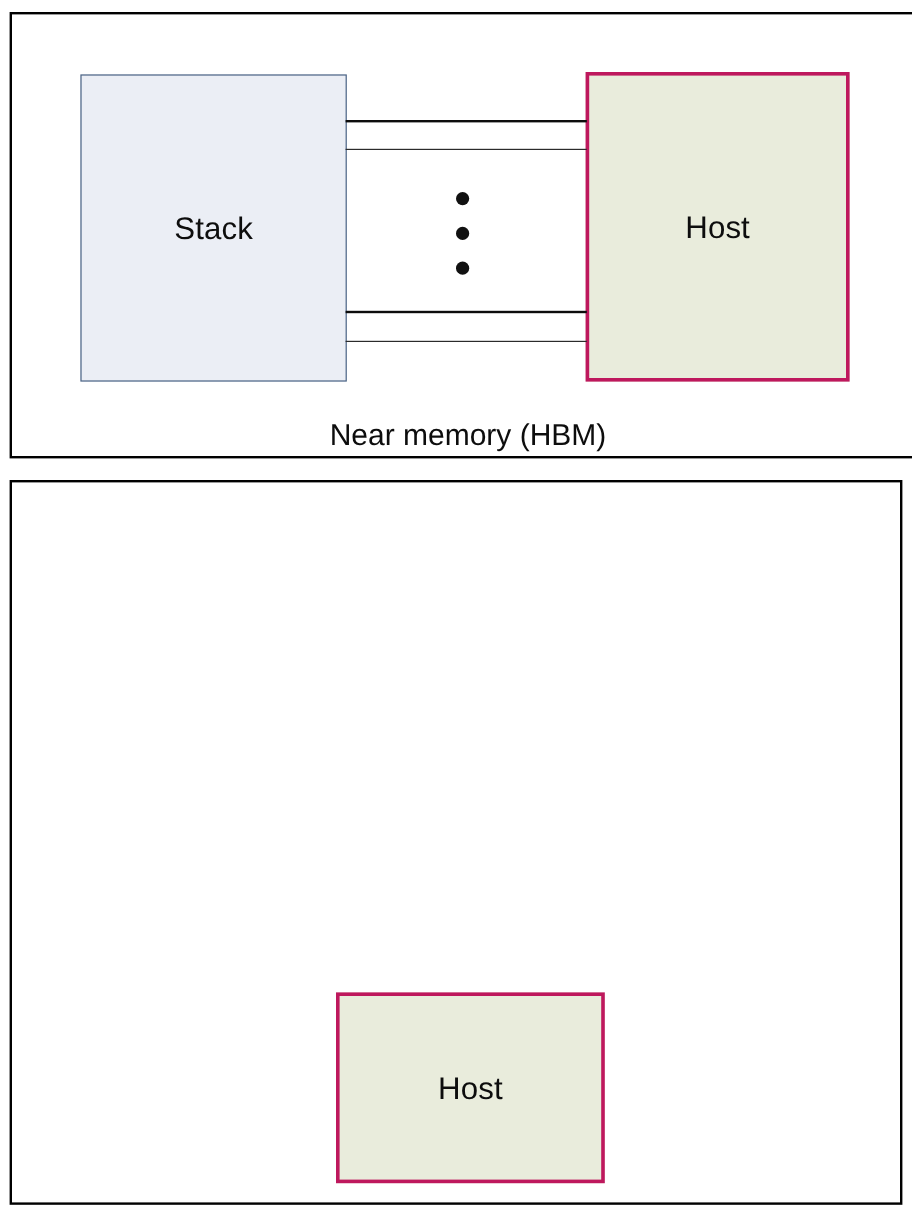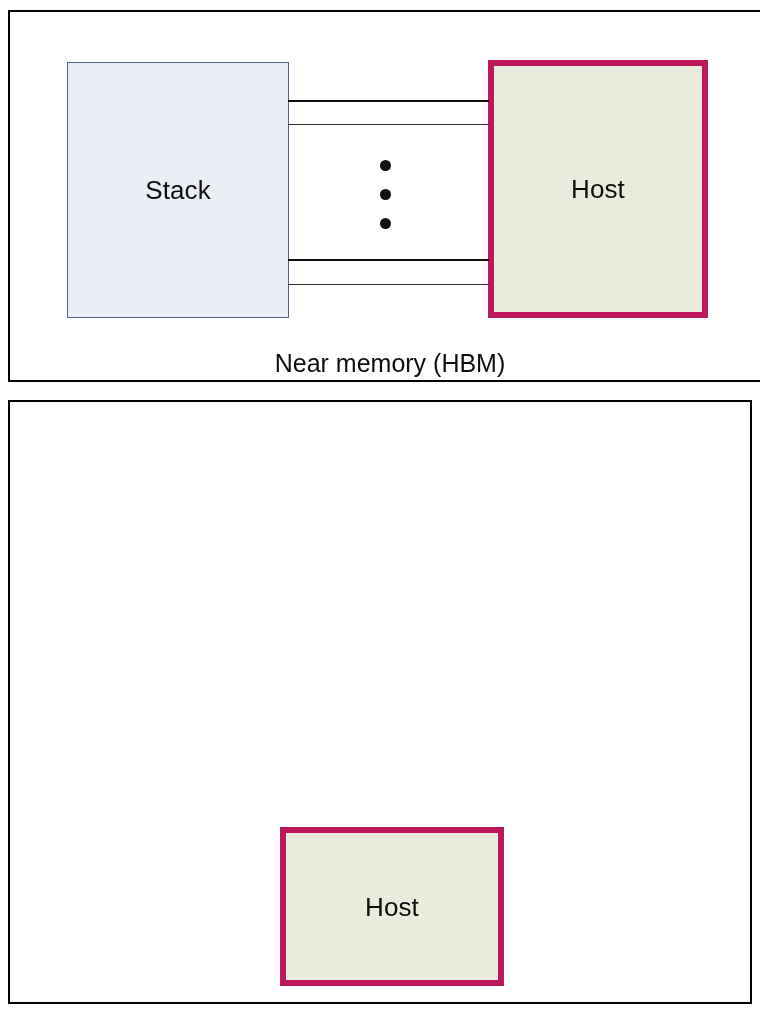--- a/index.html
+++ b/index.html
@@ -42,21 +42,21 @@
     letter-spacing: .1px;
     color: #0d0d0d;
     white-space: nowrap;
   }
   .node.stack-like {
     background: #ebeef5;
     border: 1px solid #4a6384;
   }
   .node.host-like {
     background: #e9ecdc;
-    border: 6px solid #be185d;
+    border: 3px solid #be185d;
   }
 
   
   #stack-box { left: 57px;  top: 50px; width: 222px; height: 256px; }
   #host-box-near { left: 478px; top: 48px; width: 220px; height: 258px; }
 
   
   .channel {
     position: absolute;
     left: 278px;

